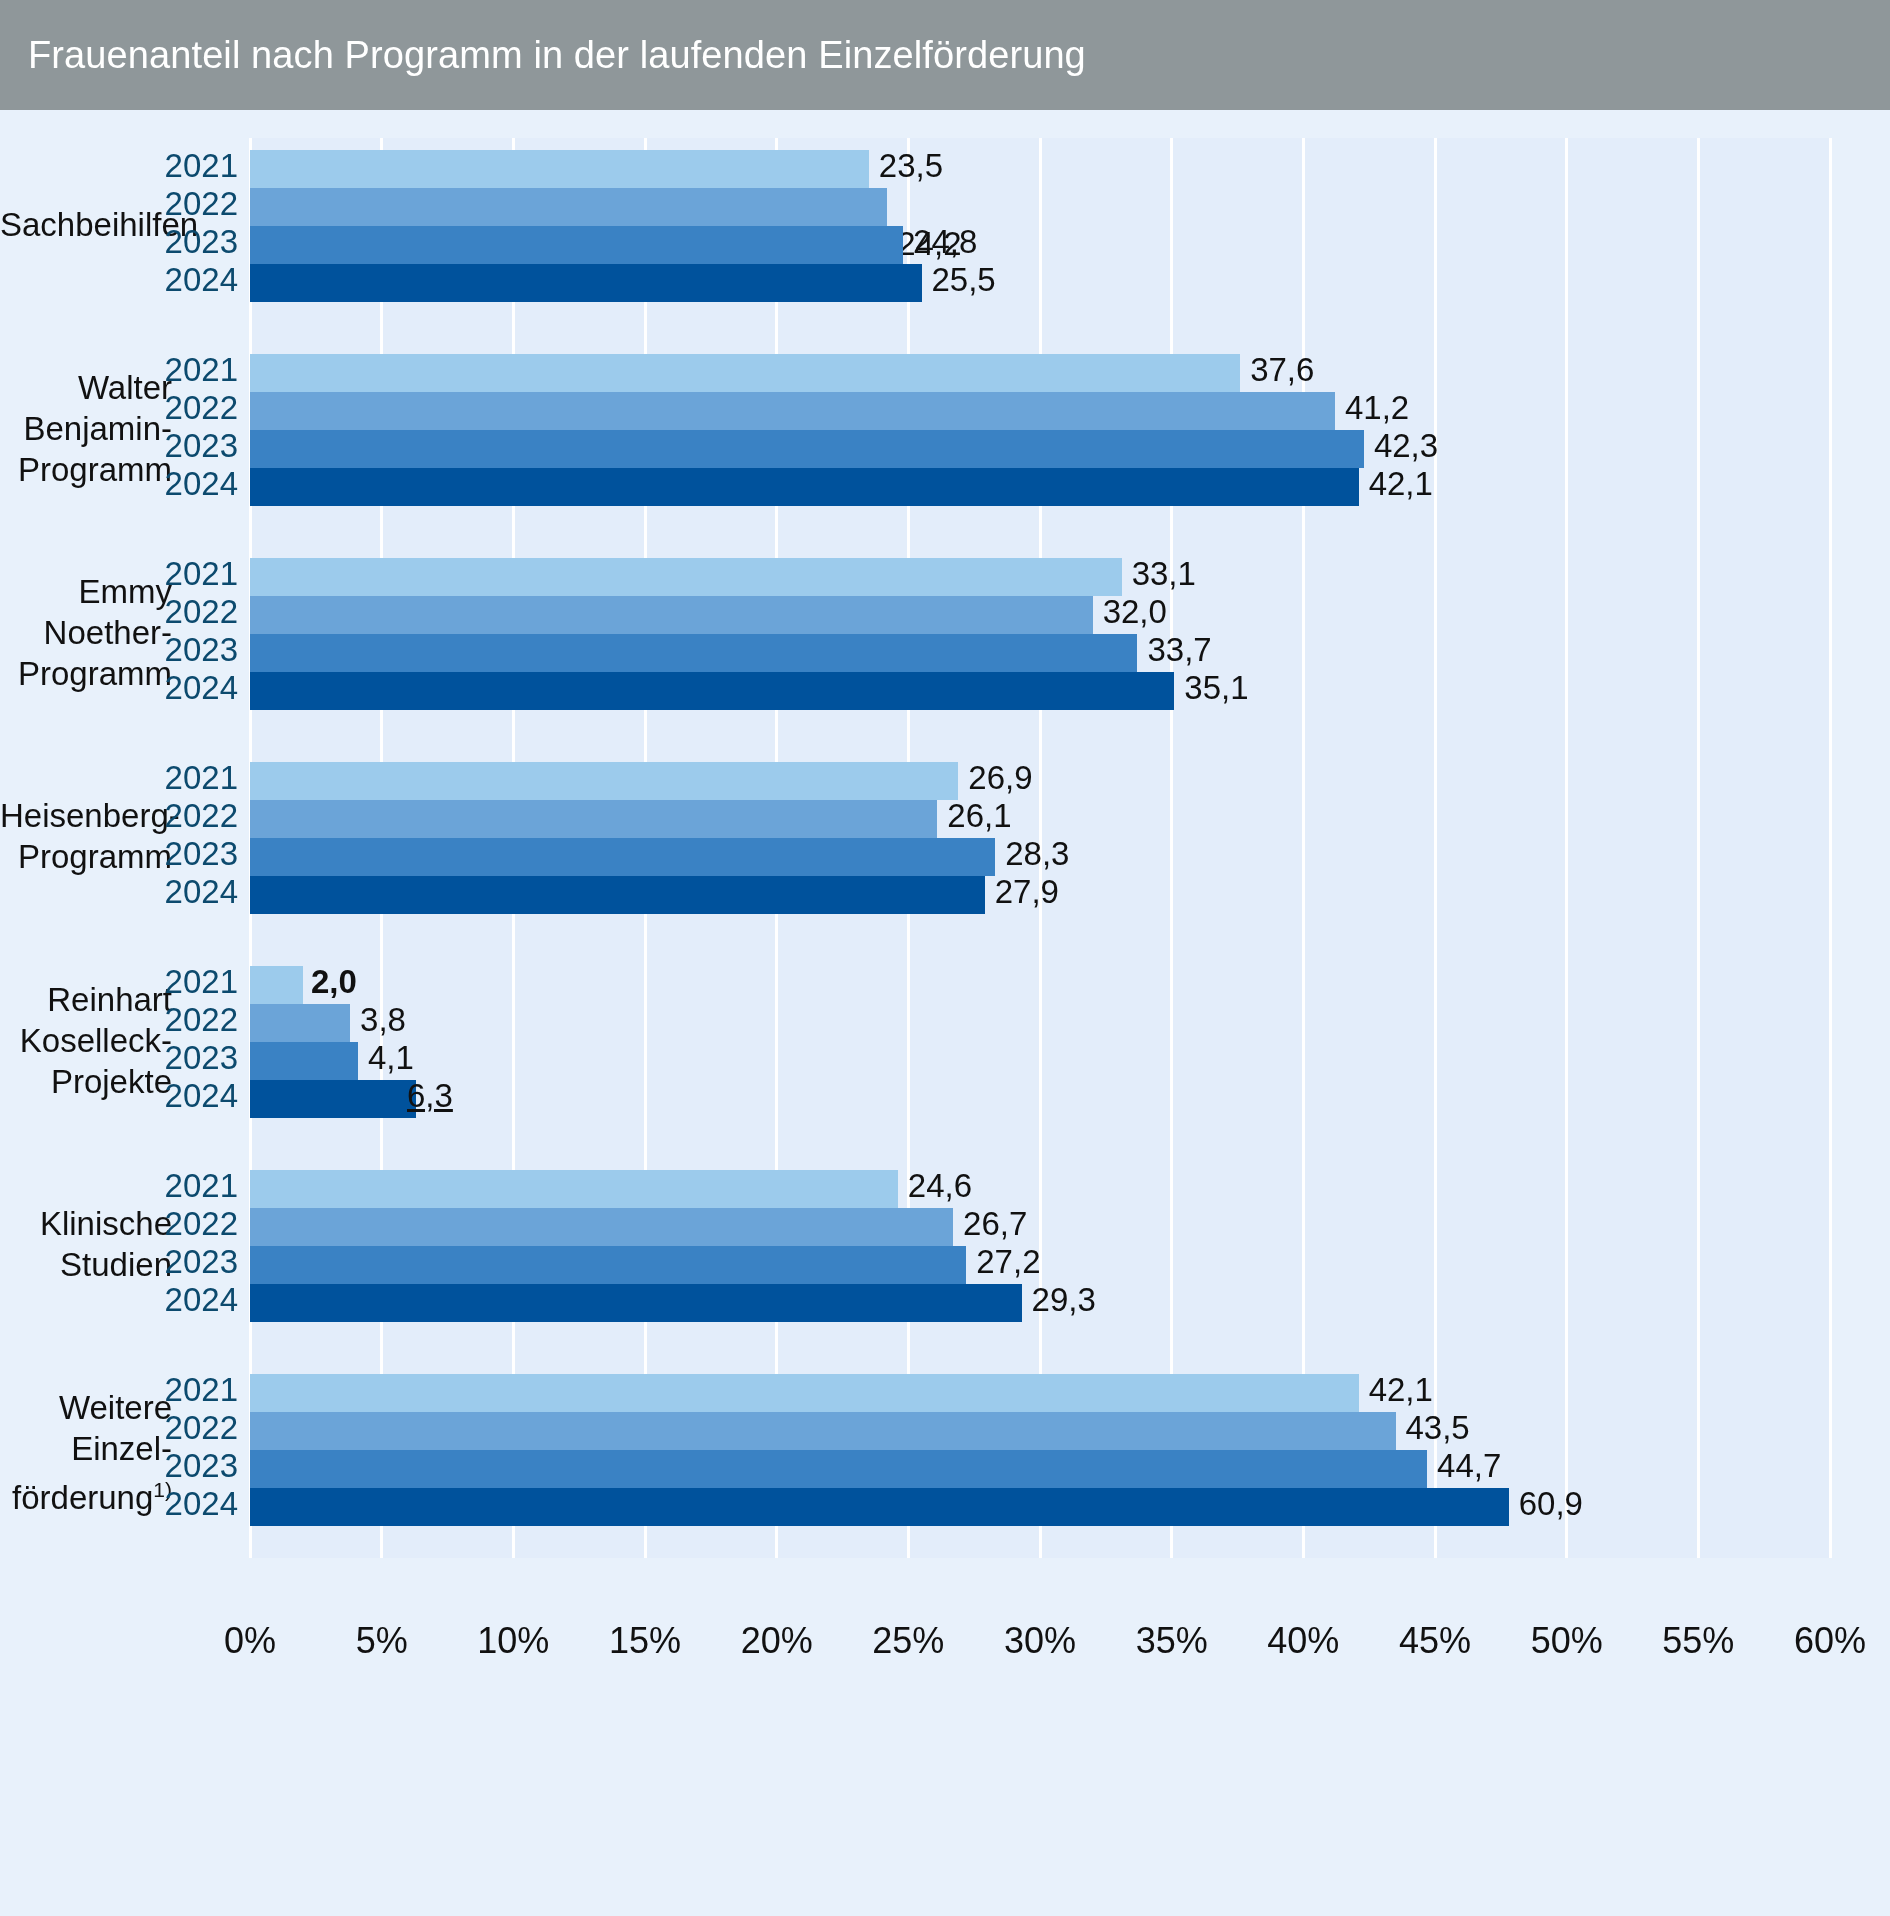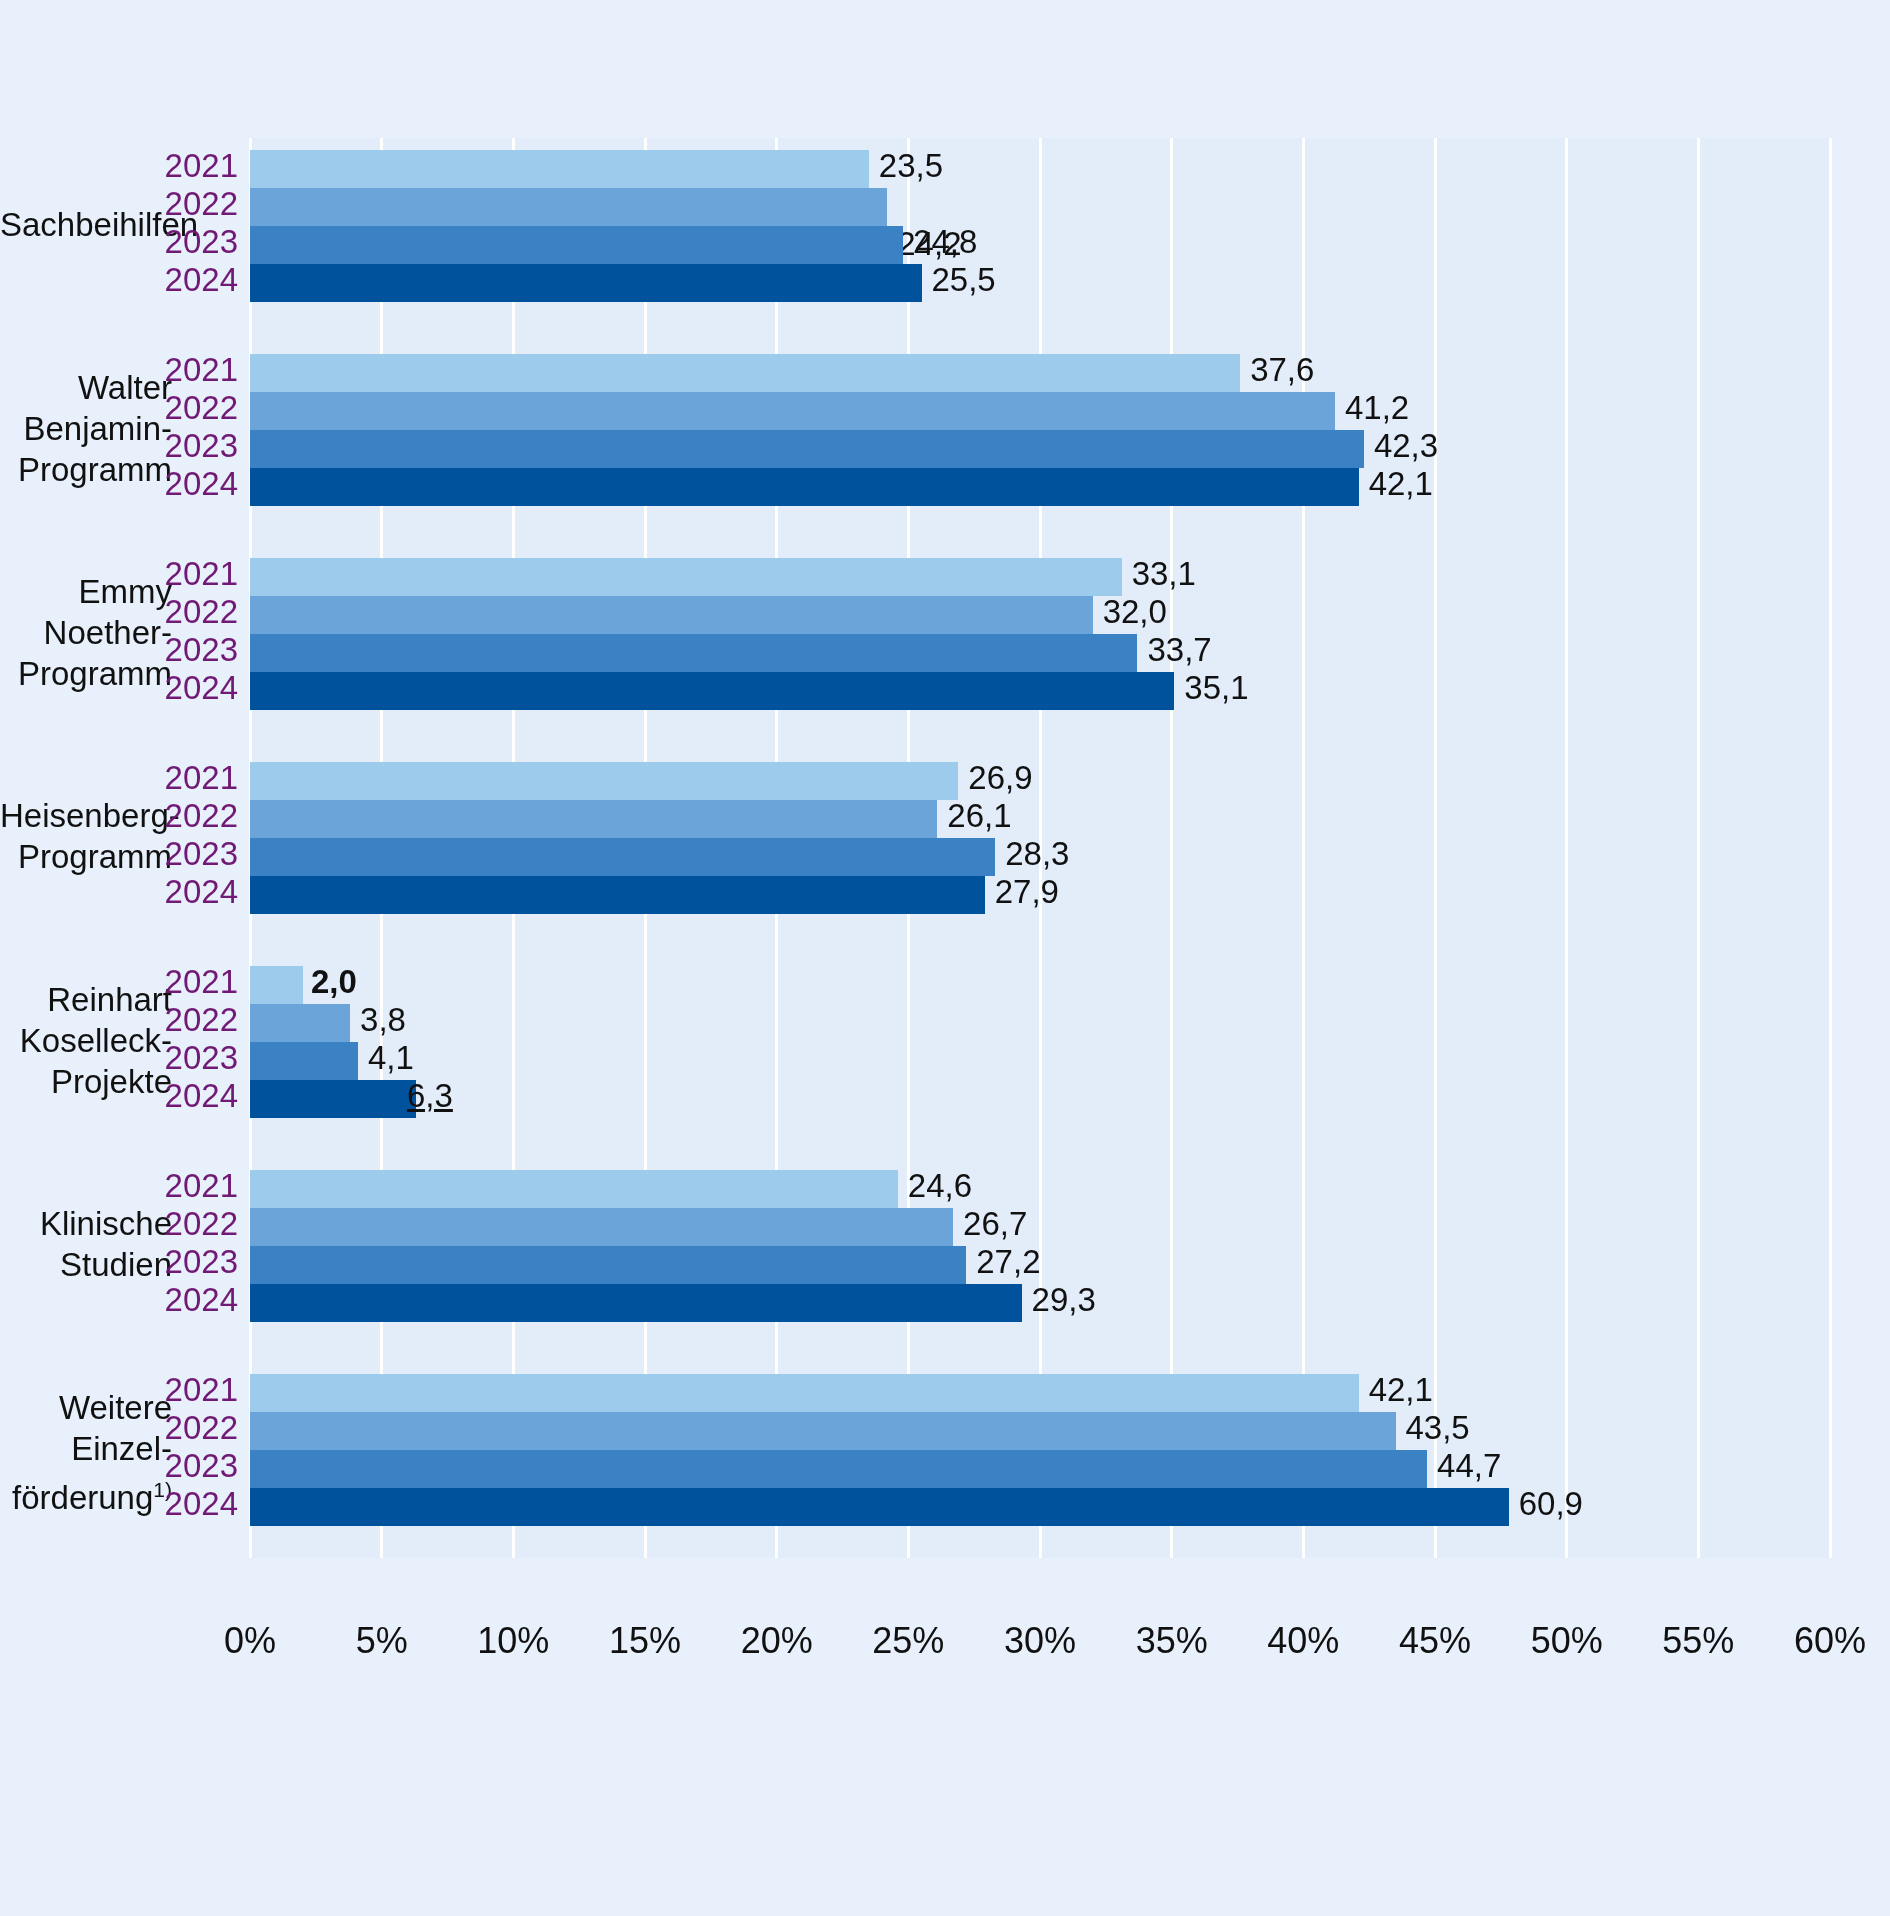--- a/index.html
+++ b/index.html
@@ -72,21 +72,21 @@
 
   .row { position: absolute; left: 0; width: 1890px; height: 38px; }
 
   .year {
     position: absolute;
     left: 150px; width: 88px;
     top: -3px;
     text-align: right;
     font-size: 33px;
     line-height: 38px;
-    color: #701a75;
+    color: #0c4a6e;
   }
 
   .bar {
     position: absolute;
     left: 250px; top: 0;
     height: 38px;
   }
 
   .val {
     position: absolute;
@@ -110,20 +110,23 @@
     font-size: 36px;
     color: #111111;
     white-space: nowrap;
   }
 </style>
 </head>
 <body>
 
 <div id="page">
 
+  <div class="title-bar">
+    <div class="title-text">Frauenanteil nach Programm in der laufenden Einzelförderung</div>
+  </div>
 
   <div class="chart">
     <div class="plot" id="plot">
         <div class="gridline" style="left: -1.5px;"></div>
         <div class="gridline" style="left: 130.167px;"></div>
         <div class="gridline" style="left: 261.833px;"></div>
         <div class="gridline" style="left: 393.5px;"></div>
         <div class="gridline" style="left: 525.167px;"></div>
         <div class="gridline" style="left: 656.833px;"></div>
         <div class="gridline" style="left: 788.5px;"></div>

